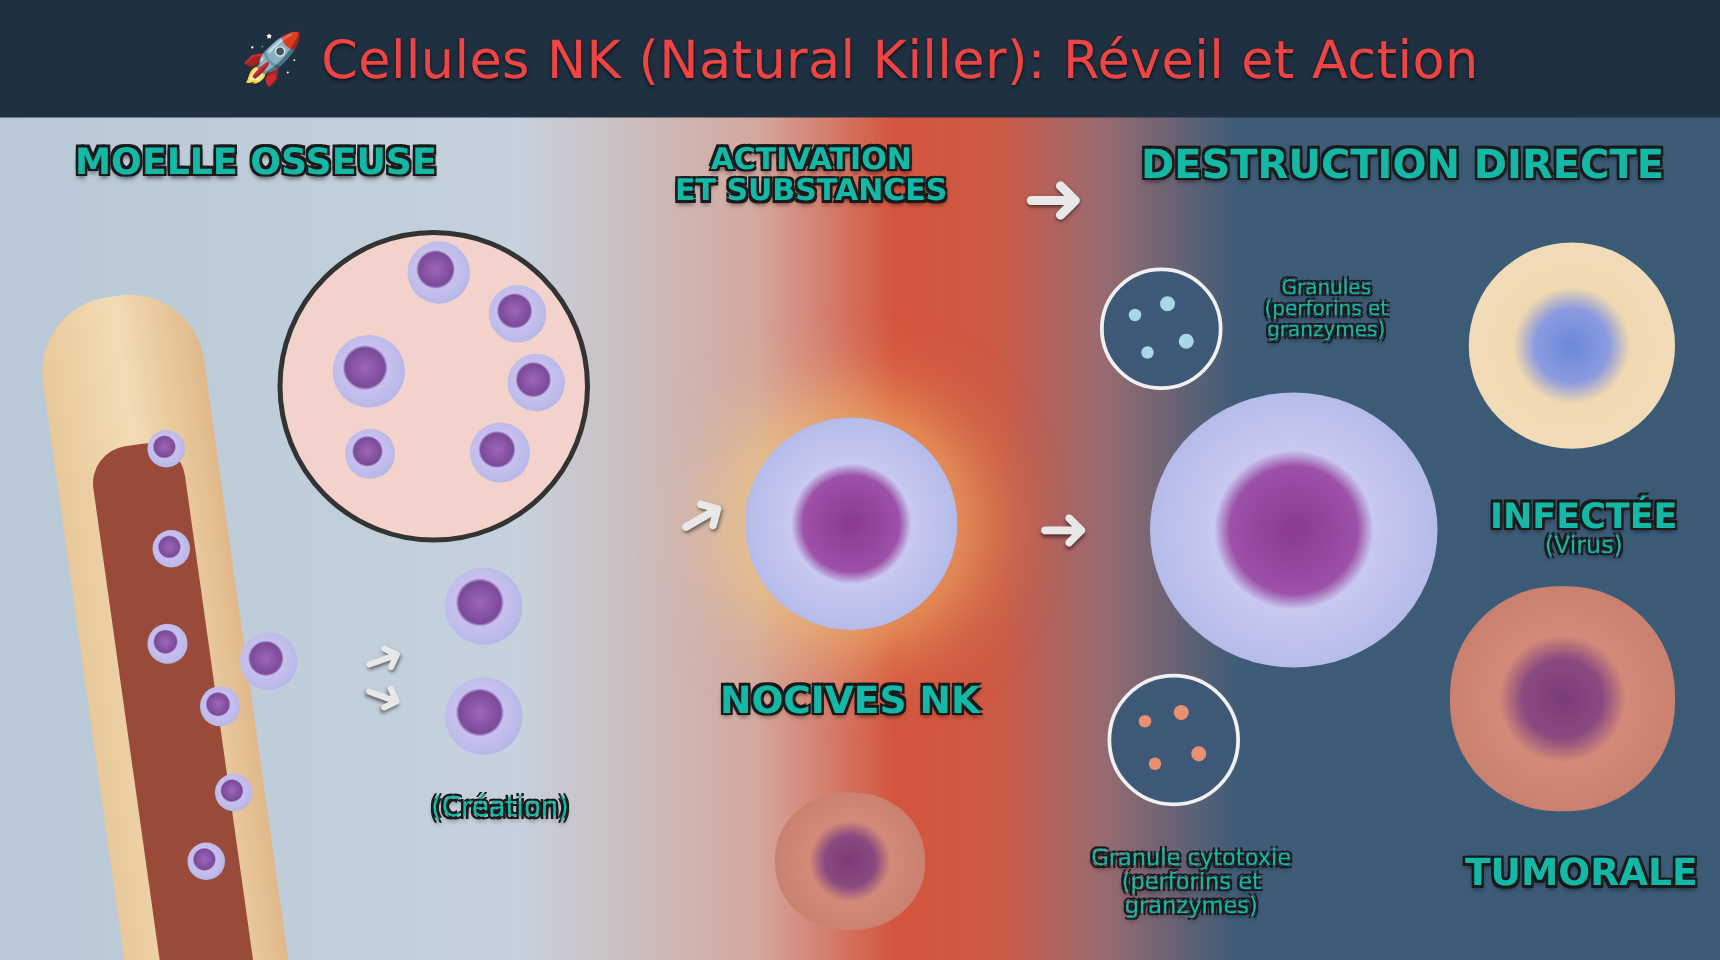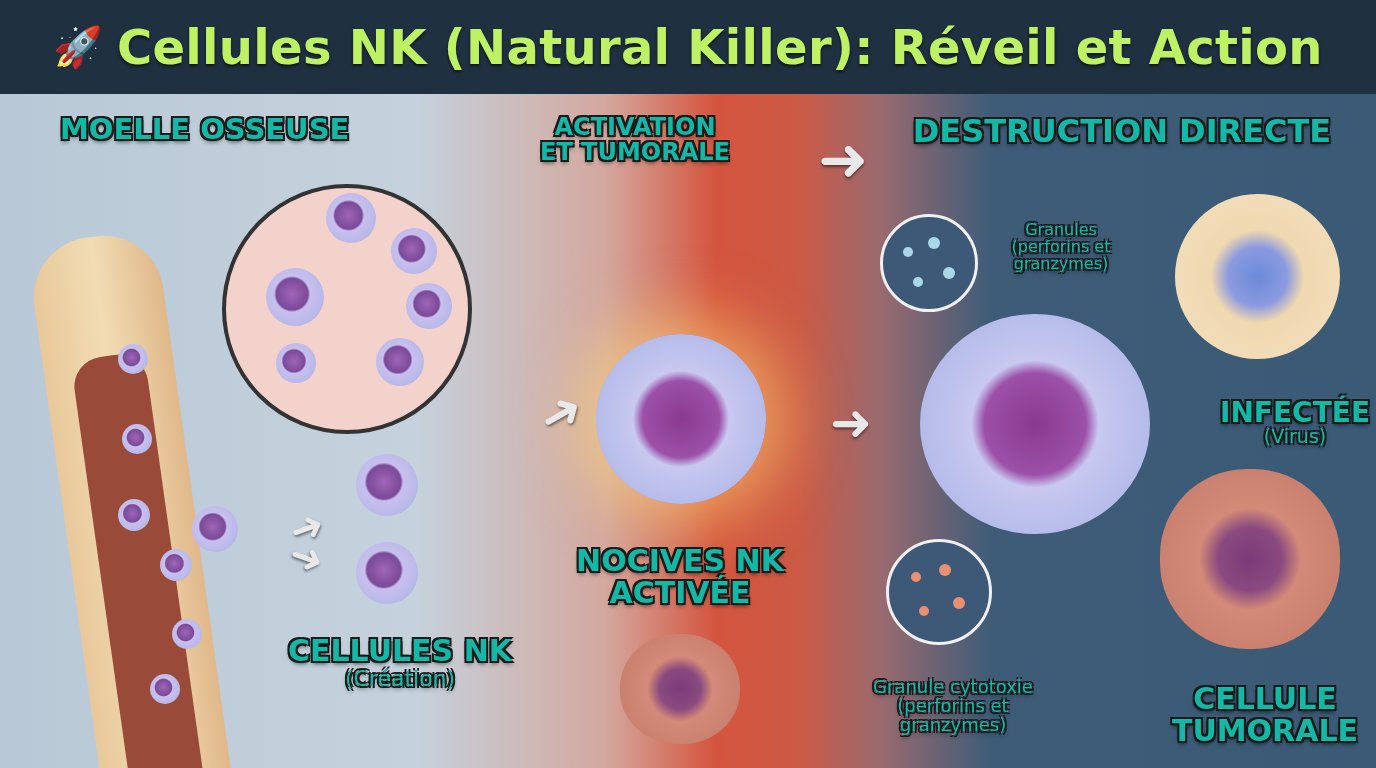--- a/index.html
+++ b/index.html
@@ -1,19 +1,19 @@
 <!DOCTYPE html>
 <html><head>
 <meta charset="utf-8">
 <style>
   * { box-sizing: border-box; margin: 0; padding: 0; }
   html, body { width: 1376px; height: 768px; overflow: hidden; }
   body { font-family: "DejaVu Sans", sans-serif; background: #1e2e3e; position: relative; }
   .header { position: absolute; left: 0; top: 0; width: 1376px; height: 94px; background: #1f3041; display: flex; align-items: center; justify-content: center; }
-  .title { color: #bef264; font-weight: bold; font-size: 48px; letter-spacing: 0.3px; text-shadow: 0 2px 3px rgba(0,0,0,0.6); }
+  .title { color: #ef4444; font-weight: normal; font-size: 42px; letter-spacing: 0.3px; text-shadow: 0 2px 3px rgba(0,0,0,0.6); }
   .rocket { font-size: 40px; margin-right: 14px; }
   .stage { position: absolute; left: 0; top: 94px; width: 1376px; height: 674px;
     background: linear-gradient(90deg, #b8c8d6 0%, #c5d2dd 30%, #d4a89e 44%, #d4553e 52%, #cc5a45 58%, #9a6a70 64%, #3e5c78 72%, #3a5a76 100%); }
   .label { position: absolute; color: #14b8a6; font-weight: bold; text-align: center; line-height: 1.05;
     text-shadow: -2px -2px 0 #1a1a1a, 2px -2px 0 #1a1a1a, -2px 2px 0 #1a1a1a, 2px 2px 0 #1a1a1a, 0 3px 4px rgba(0,0,0,0.6); }
   .big { font-size: 30px; }
   .med { font-size: 22px; font-weight: normal; }
   .small { font-size: 16px; font-weight: normal; }
   .bone { position: absolute; left: 70px; top: 140px; width: 130px; height: 640px; background: linear-gradient(90deg,#e8c89a,#f2dcb4,#e0b88a); border-radius: 60px 60px 0 0; transform: rotate(-8deg); }
   .marrow { position: absolute; left: 28px; top: 120px; width: 74px; height: 520px; background: #9a4a38; border-radius: 30px; }
@@ -84,50 +84,47 @@
   <div class="arrow" style="left:540px;top:290px;font-size:50px;transform:rotate(-30deg);">➜</div>
   <div class="arrow" style="left:830px;top:300px;font-size:50px;">➜</div>
   <div class="arrow" style="left:290px;top:410px;font-size:40px;transform:rotate(-20deg);">➜</div>
   <div class="arrow" style="left:290px;top:440px;font-size:40px;transform:rotate(20deg);">➜</div>
 </div>
 
 <div class="label big" style="left:60px;top:114px;font-size:29px;"><span>MOELLE OSSEUSE</span></div>
 
 <div class="label big" style="left:540px;top:115px;font-size:24px;">
   <div>ACTIVATION</div>
-  <div>ET TUMORALE</div>
+  <div>ET SUBSTANCES</div>
 </div>
 
 <div class="label big" style="left:882px;top:115px;font-size:32px;width:480px;">
   <div>DESTRUCTION DIRECTE</div>
 </div>
 
 <div class="label small" style="left:996px;top:222px;width:130px;">
   <div>Granules</div>
   <div>(perforins et</div>
   <div>granzymes)</div>
 </div>
 
-<div class="label big" style="left:1192px;top:398px;width:150px;font-size:28px;margin-left:28px;">
+<div class="label big" style="left:1192px;top:398px;width:150px;font-size:28px;">
   <div>INFECTÉE</div>
   <div class="med" style="font-size:19px;">(Virus)</div>
 </div>
 
 <div class="label big" style="left:560px;top:545px;width:240px;font-size:30px;">
   <div>NOCIVES NK</div>
-  <div>ACTIVÉE</div>
 </div>
 
 <div class="label big" style="left:280px;top:635px;width:240px;font-size:30px;">
-  <div>CELLULES NK</div>
   <div class="med" style="font-size:22px;">(Création)</div>
 </div>
 
 <div class="label small" style="left:858px;top:678px;width:190px;font-size:18px;">
   <div>Granule cytotoxie</div>
   <div>(perforins et</div>
   <div>granzymes)</div>
 </div>
 
 <div class="label big" style="left:1170px;top:683px;width:190px;font-size:30px;">
-  <div>CELLULE</div>
   <div>TUMORALE</div>
 </div>
 
 </body></html>

